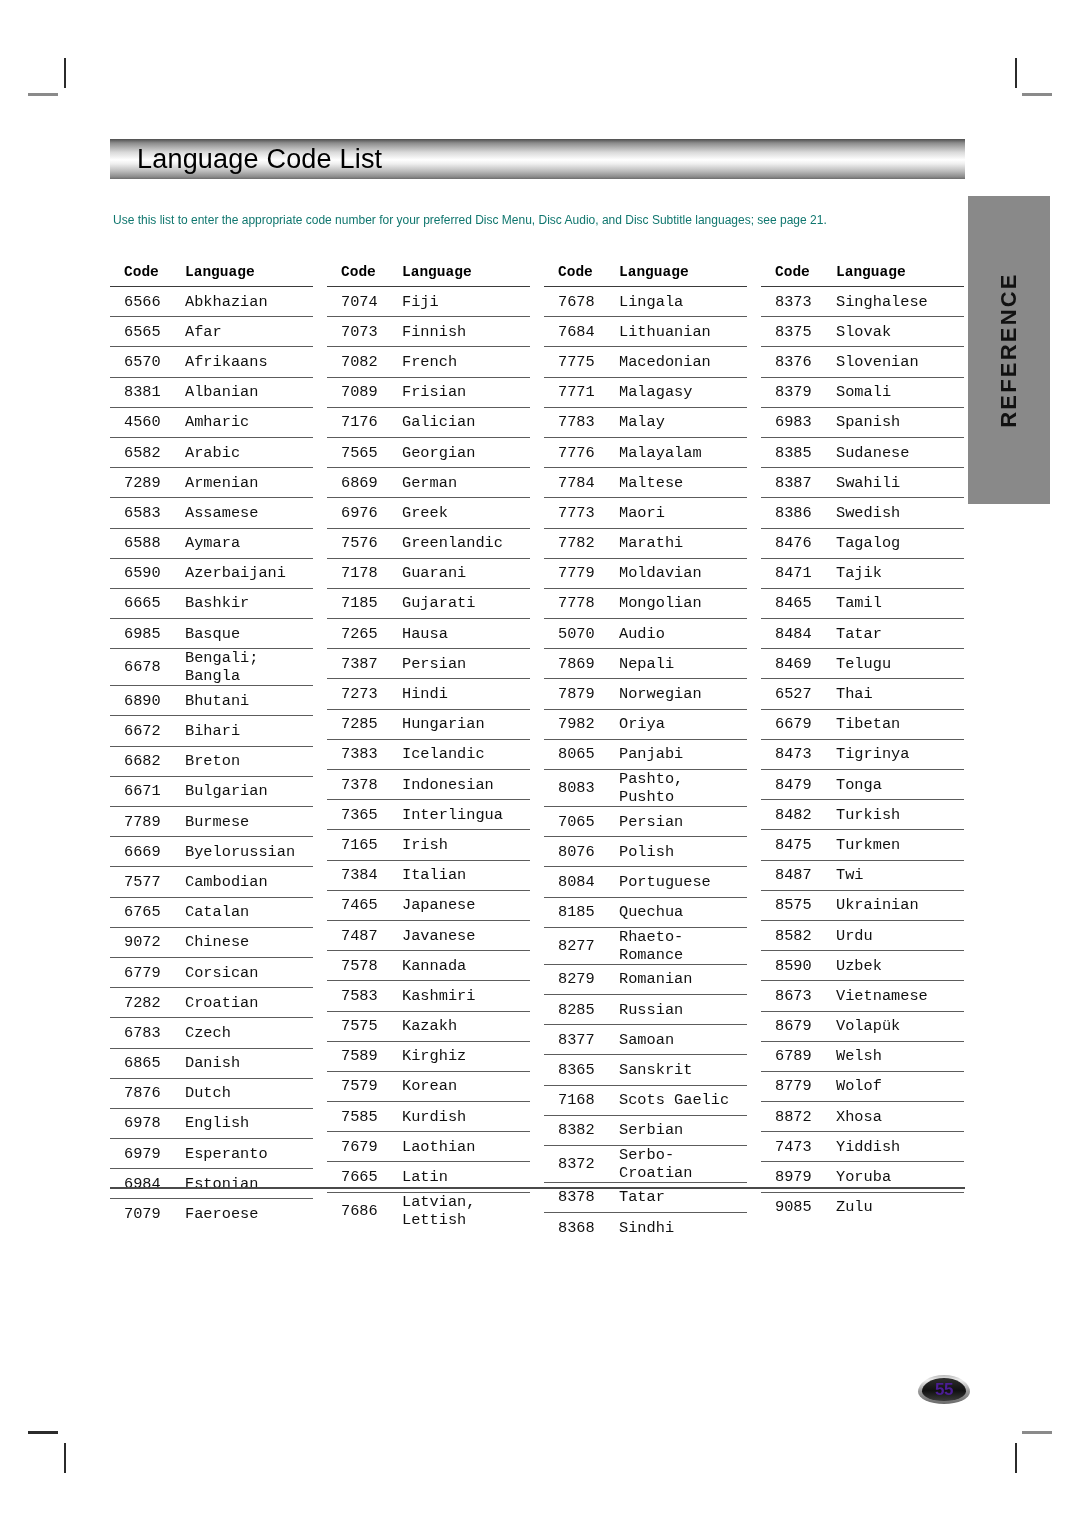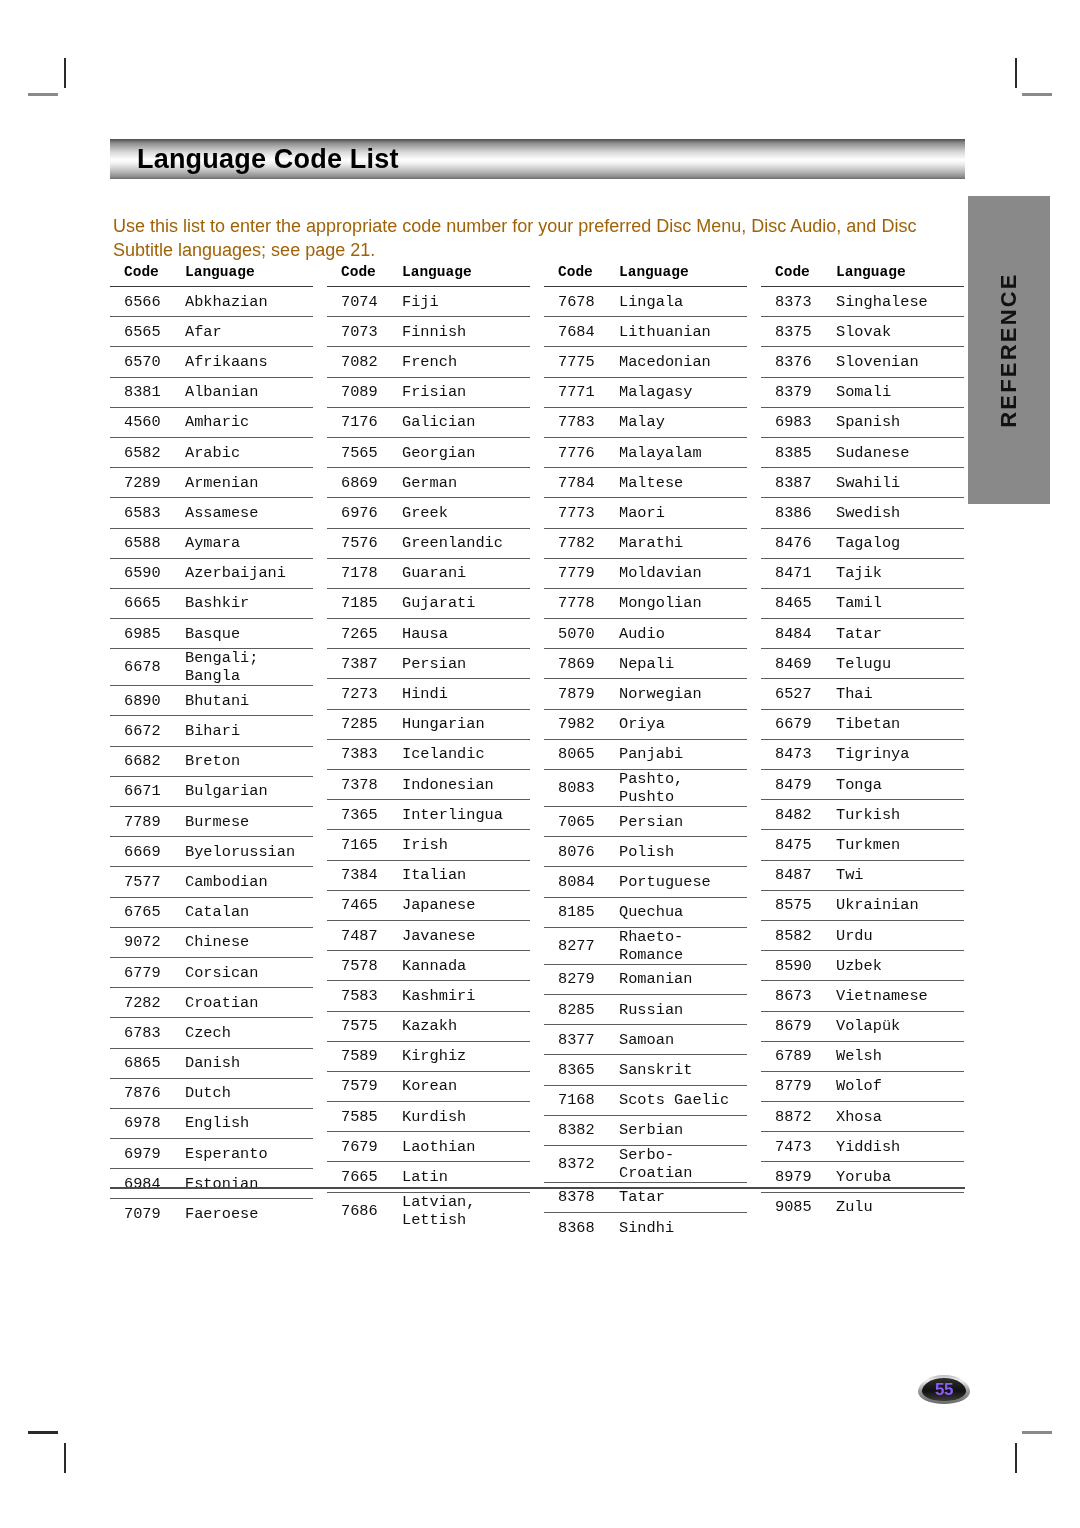--- a/index.html
+++ b/index.html
@@ -53,35 +53,35 @@
         #bdbdbd 80%,
         #8e8e8e 94%,
         #6d6d6d 100%);
   }
   .banner-title {
     position: absolute;
     left: 27px;
     top: 50%;
     transform: translateY(-50%);
     font-size: 27px;
-    font-weight: bold;
+    font-weight: normal;
     letter-spacing: 0.2px;
     color: #000;
     white-space: nowrap;
   }
 
   
   .intro {
     position: absolute;
     left: 113px;
     top: 196px;
     width: 855px;
-    font-size: 18px;
+    font-size: 12px;
     line-height: 24px;
-    color: #a16207;
+    color: #0f766e;
   }
 
   
   .ref-tab {
     position: absolute;
     left: 968px;
     top: 196px;
     width: 82px;
     height: 308px;
     background: #898989;
@@ -179,21 +179,21 @@
     background: linear-gradient(to bottom, #2f2f2f 0%, #101010 55%, #3b3b3b 100%);
   }
   .page-badge-num {
     position: absolute;
     left: 0; right: 0;
     top: 50%;
     transform: translateY(-52%);
     text-align: center;
     font-size: 17px;
     font-weight: bold;
-    color: #8b5cf6;
+    color: #4c1d95;
     letter-spacing: -0.5px;
   }
 </style>
 </head>
 <body>
 
 <div class="page">
 
   <div class="cropmark cm-tl-v"></div>
   <div class="cropmark gray cm-tl-h"></div>

